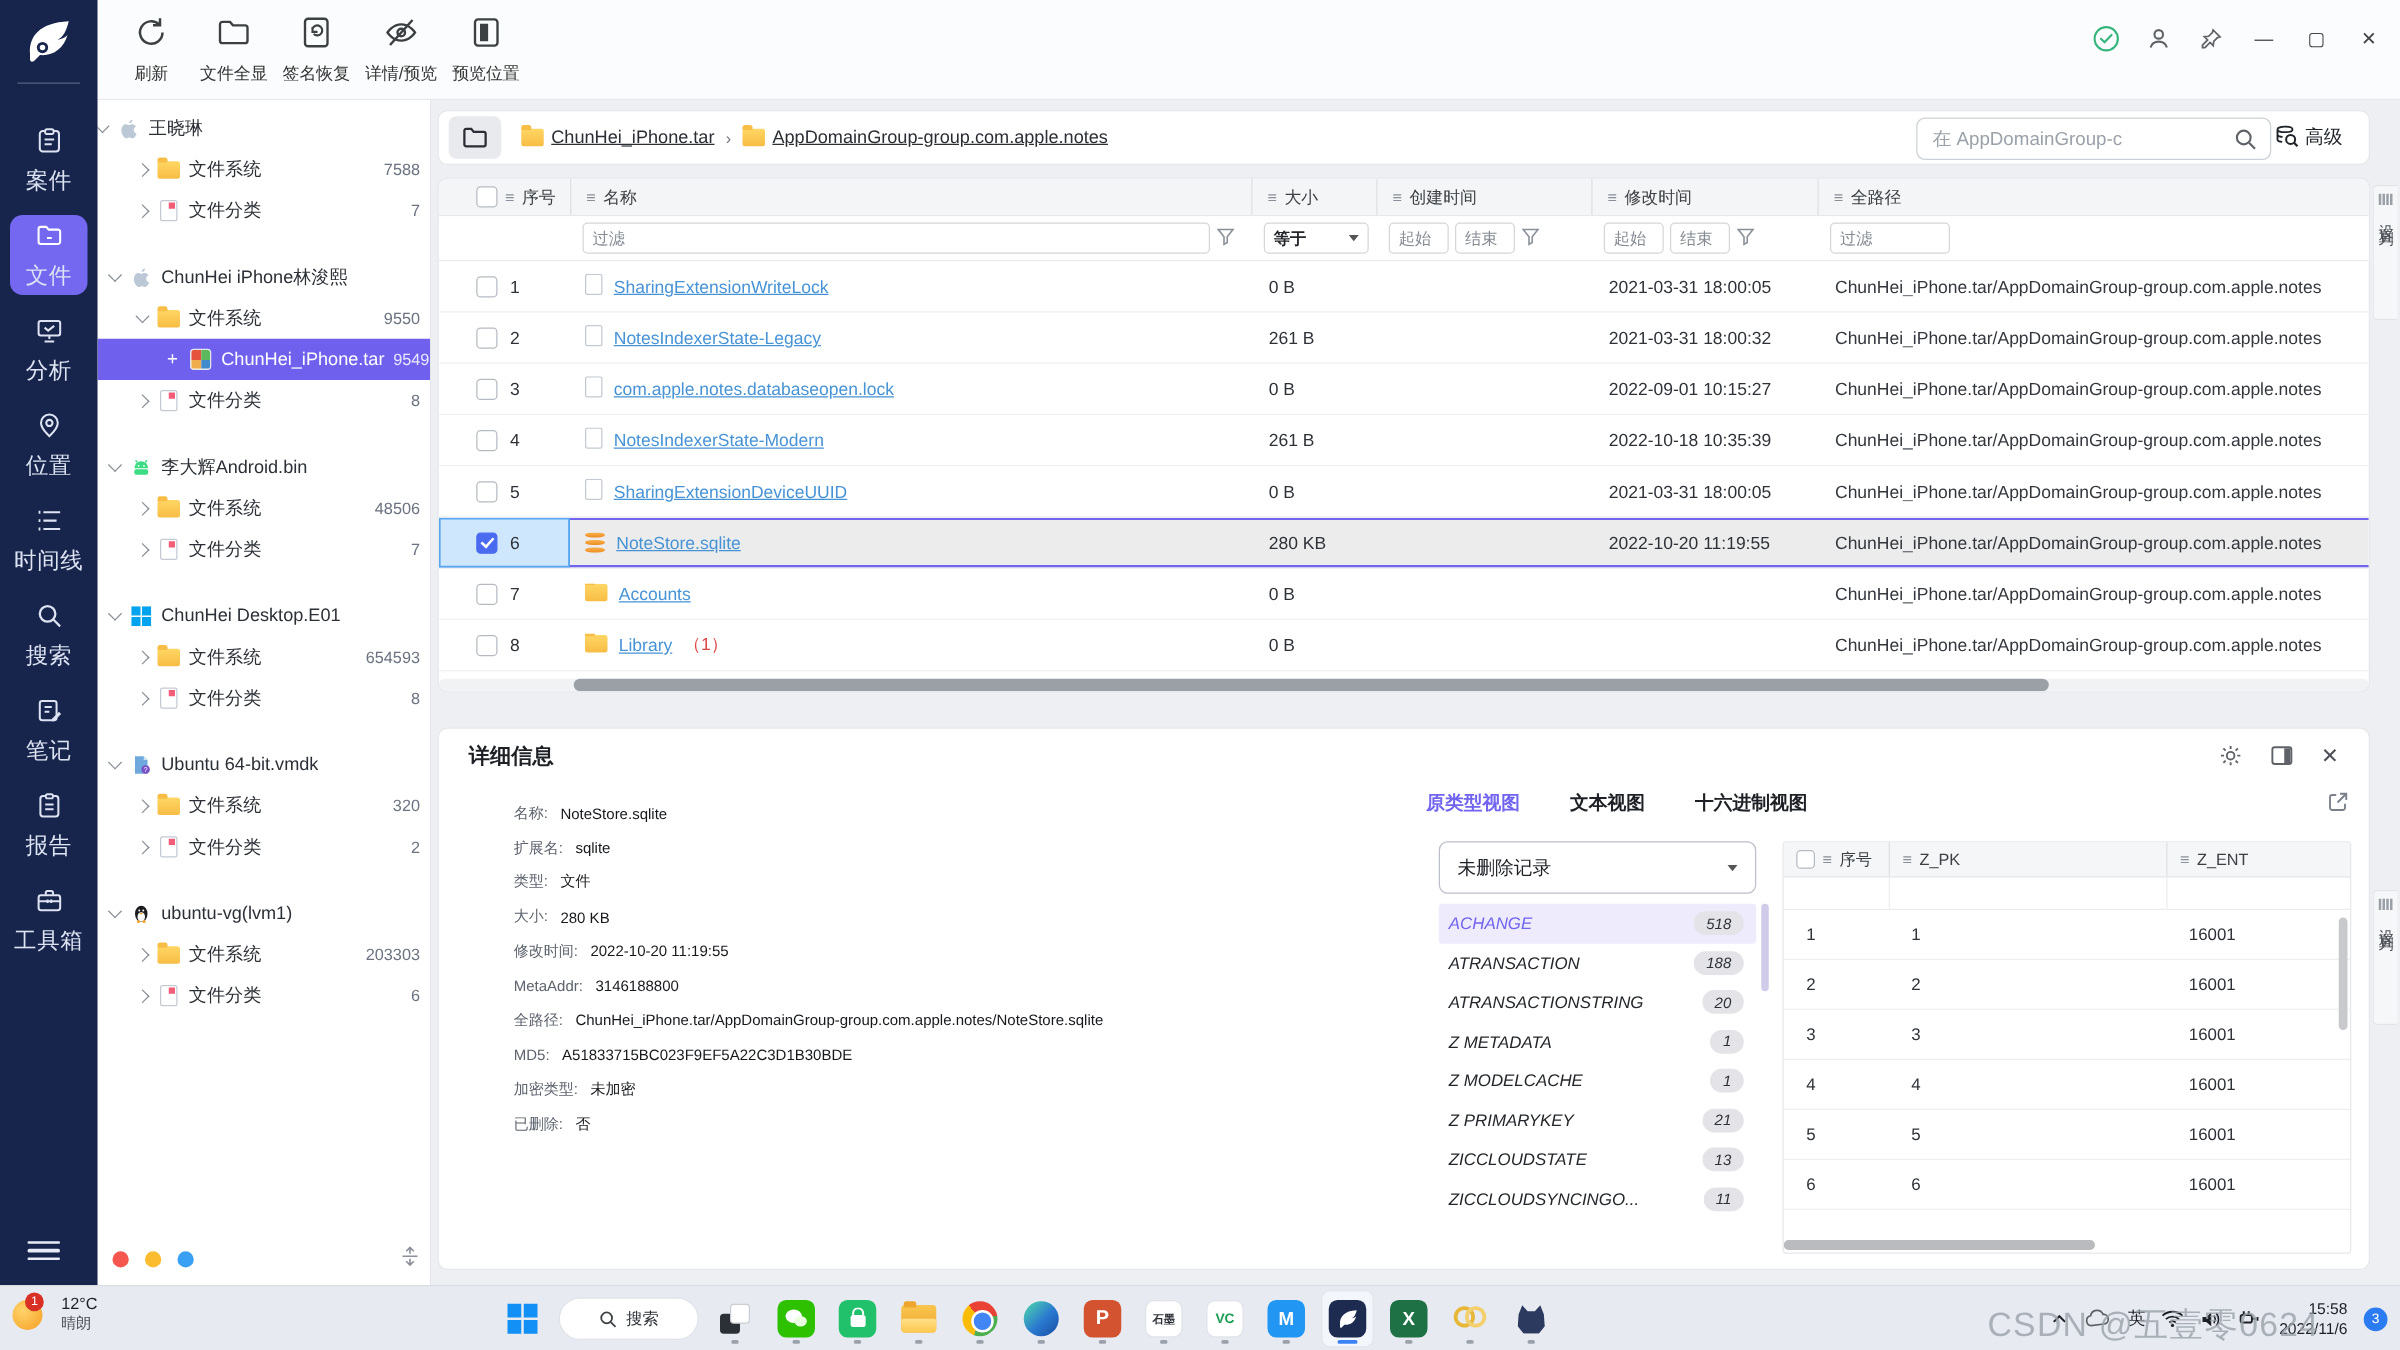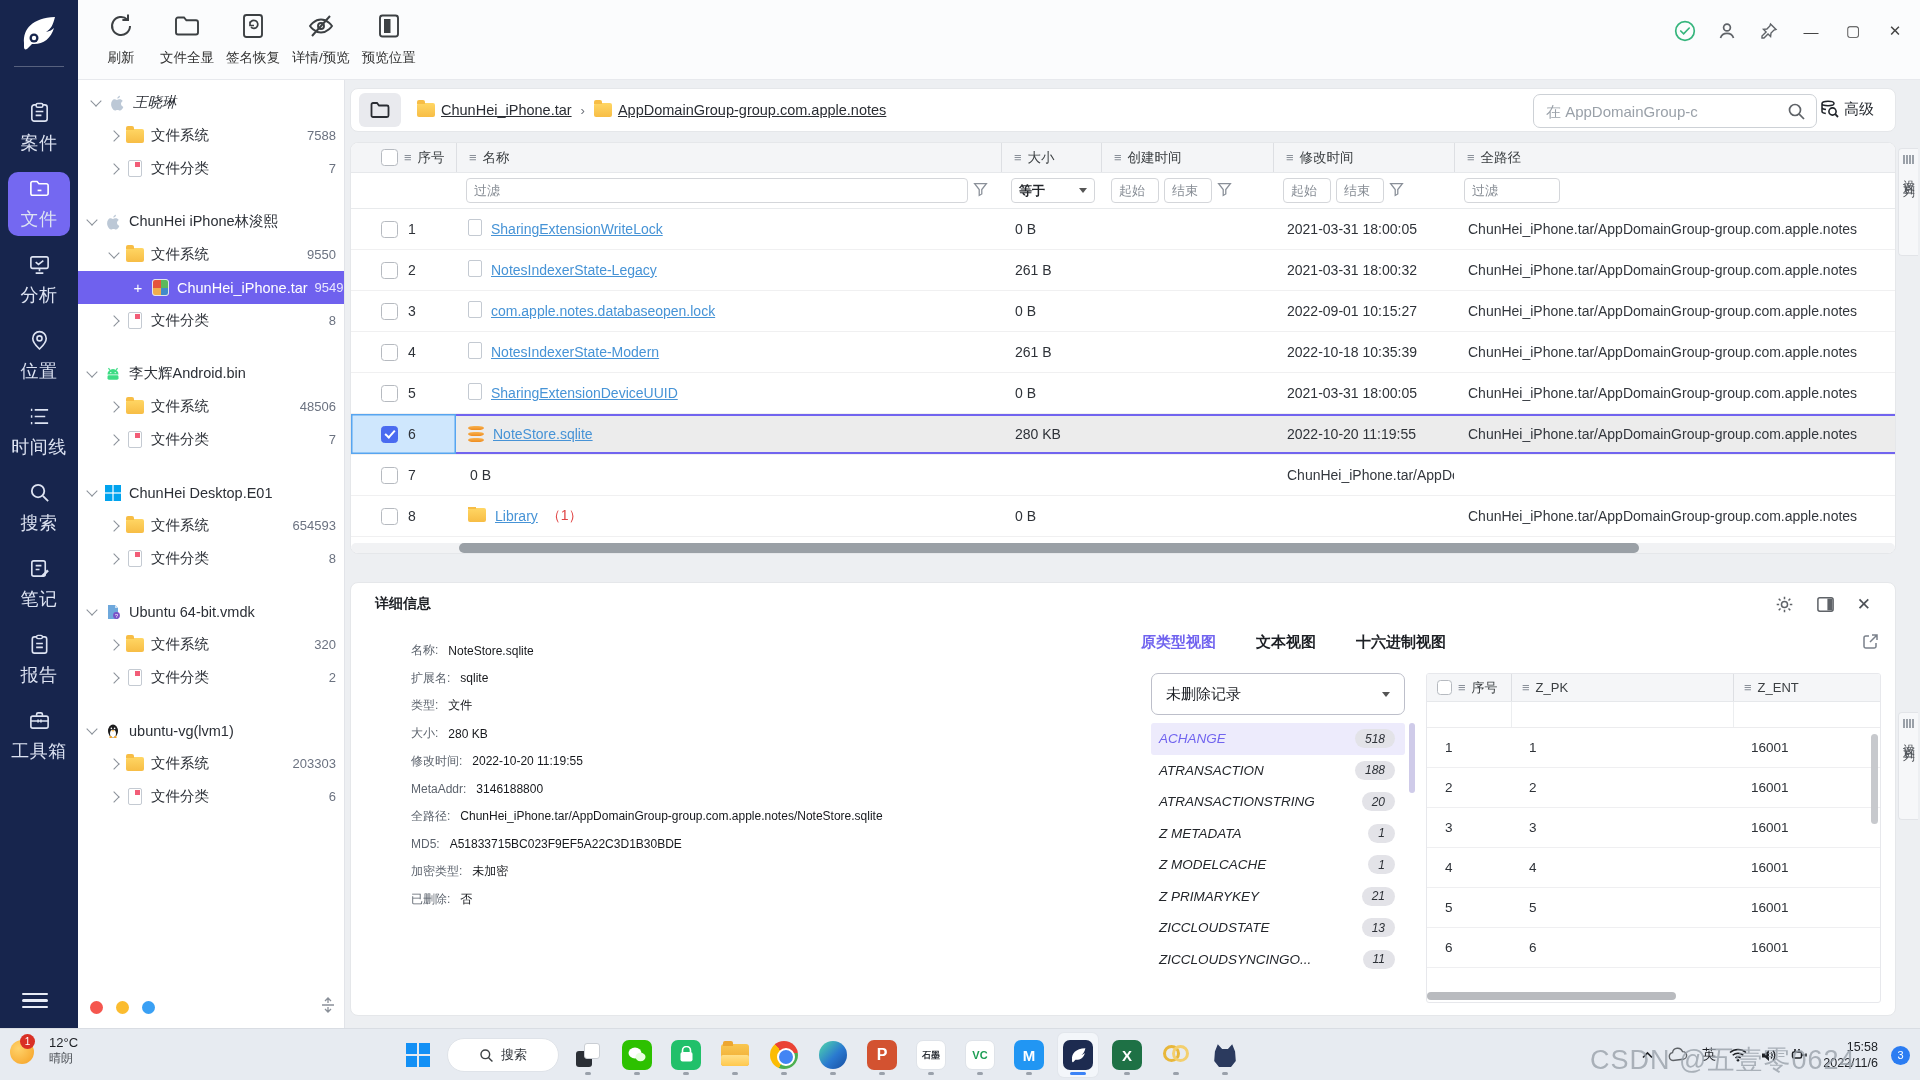--- a/index.html
+++ b/index.html
@@ -92,21 +92,21 @@
   .hscroll .thumb{position:absolute;left:108px;top:1px;width:1180px;height:10px;background:#9aa0a6;border-radius:5px;cursor:pointer;}
 
   
   .side-tab{position:absolute;width:20px;display:flex;flex-direction:column;align-items:center;gap:6px;padding:6px 0;background:#f6f7f9;border:1px solid #e2e4e8;border-right:none;border-radius:4px 0 0 4px;cursor:pointer;z-index:6;}
   .side-tab .vtext{writing-mode:vertical-rl;font-size:12px;color:#4d5157;letter-spacing:3px;}
   .grip{display:flex;gap:1.5px;}
   .grip i{width:1.5px;height:9px;background:#9aa0a8;display:block;}
 
   
   .d-header{height:42px;display:flex;align-items:center;padding:0 24px;}
-  .d-title{font-size:14px;font-weight:bold;color:#1d2025;}
+  .d-title{font-size:17px;font-weight:bold;color:#1d2025;}
   .d-icons{margin-left:auto;display:flex;align-items:center;gap:22px;}
   .d-icons .dic{cursor:pointer;display:flex;align-items:center;}
   .d-fields{position:absolute;left:60px;top:54px;font-size:12px;}
   .d-field{height:27.6px;display:flex;align-items:center;}
   .d-label{color:#5d646e;margin-right:10px;}
   .d-value{color:#16181c;}
 
   .viewer{position:absolute;left:790px;top:50px;right:14px;bottom:10px;}
   .v-tabs{display:flex;gap:40px;align-items:center;font-size:15px;font-weight:bold;color:#1d2025;}
   .v-tab{cursor:pointer;padding-bottom:2px;}
@@ -319,21 +319,21 @@
     <div class="rail-burger">
         <i></i>
         <i></i>
         <i></i>
       </div>
   </div>
 
   <div class="tree">
     <div class="tree-scroll" id="tree">
         <div class="tree-group">
-          <div class="tree-row" style="padding-left: 14px; font-style: italic;">
+          <div class="tree-row" style="padding-left: 0;">
             <span class="chev down"></span>
             <span class="t-icon">
               <svg width="18" height="18" viewBox="0 0 18 18">
                 <path d="M9.2 4.6c.2-1.6 1.4-2.6 2.8-2.8 0 1.5-1 2.7-2.8 2.8zM6.3 5.3c1 0 1.7.6 2.6.6.9 0 1.6-.6 2.8-.6 1.2 0 2.4.6 3 1.8-2.6 1.5-2 4.8.6 5.8-.5 1.4-1.9 3.6-3.4 3.6-.9 0-1.2-.6-2.4-.6s-1.6.6-2.5.6c-1.7 0-3.9-3.2-3.9-6.2 0-2.9 1.8-5 3.2-5z" fill="#bcc8d6"></path>
               </svg>
             </span>
             <span class="t-label">王晓琳</span>
           </div>
           <div class="tree-row" style="padding-left: 32px;">
             <span class="chev right"></span>
@@ -712,20 +712,24 @@
           </div>
           <div class="c2">280 KB</div>
           <div class="c3"></div>
           <div class="c4">2022-10-20 11:19:55</div>
           <div class="c5">ChunHei_iPhone.tar/AppDomainGroup-group.com.apple.notes</div>
         </div>
         <div class="frow">
           <div class="c0">
             <span class="cb"></span>
             <span class="rno">7</span>
+          </div>
+          <div class="c1">
+            <span><span class="mini-folder"></span></span>
+            <a class="flink">Accounts</a>
           </div>
           <div class="c2">0 B</div>
           <div class="c3"></div>
           <div class="c4"></div>
           <div class="c5">ChunHei_iPhone.tar/AppDomainGroup-group.com.apple.notes</div>
         </div>
         <div class="frow">
           <div class="c0">
             <span class="cb"></span>
             <span class="rno">8</span>

